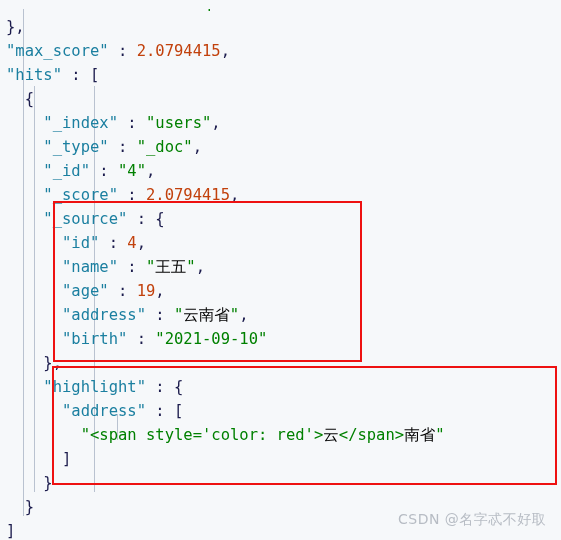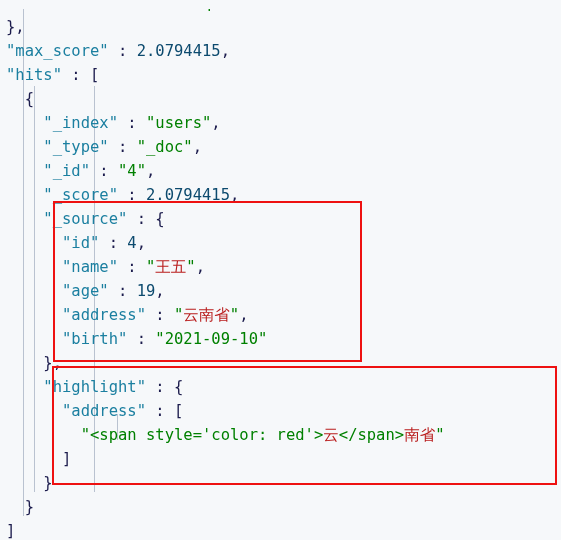--- a/index.html
+++ b/index.html
@@ -28,24 +28,24 @@
     left: 0;
     height: 24px;
     line-height: 24px;
     white-space: pre;
     font-size: 15.5px;
     font-family: "DejaVu Sans Mono", monospace;
     letter-spacing: 0px;
   }
 
   .key   { color: #1b7fa0; }
-  .num   { color: #0c4a6e; }
+  .num   { color: #c2410c; }
   .str   { color: #008000; }
   .punc  { color: #1c1c4d; }
-  .strcjk{ color: #b91c1c; font-family: "DejaVu Sans", sans-serif; }
+  .strcjk{ color: #000000; font-family: "DejaVu Sans", sans-serif; }
 
   
   .guide {
     position: absolute;
     width: 1px;
     background: #b9c2d0;
   }
 
   
   .redbox {
@@ -111,14 +111,15 @@
       <div class="line" style="top: 519px; left: 6px;"><span class="punc">]</span></div>
     </div>
 
   <div id="box-layer">
       <div class="redbox" style="left: 53px; top: 201px; width: 309px; height: 161px; border-color: rgb(238, 17, 17);"></div>
       <div class="redbox" style="left: 52px; top: 366px; width: 505px; height: 119px; border-color: rgb(238, 17, 17);"></div>
     </div>
 
   <div class="clip-top"></div>
 
+  <div id="watermark" style="left: 398px; top: 511px; color: rgb(183, 188, 196);">CSDN @名字忒不好取</div>
 
 </div>
 
 </body></html>

